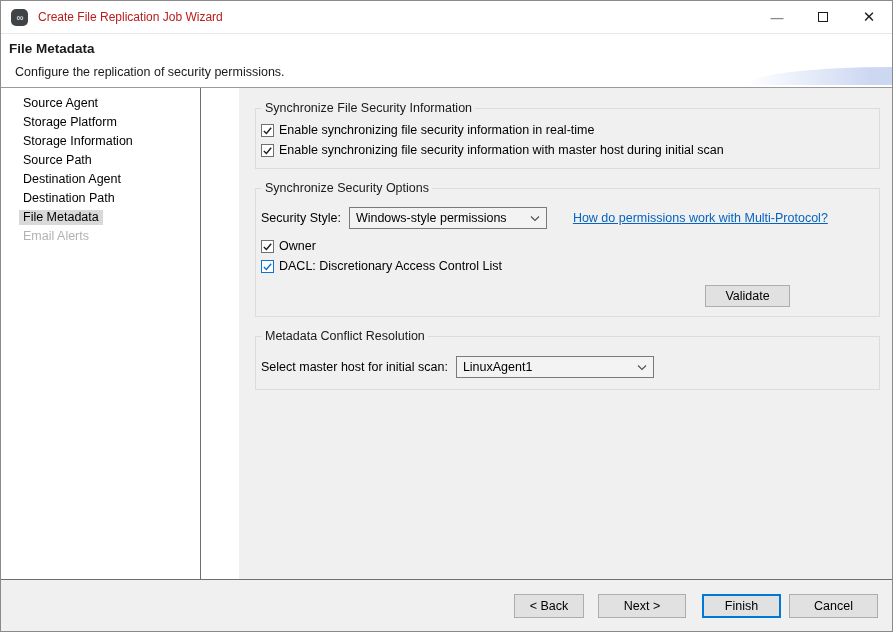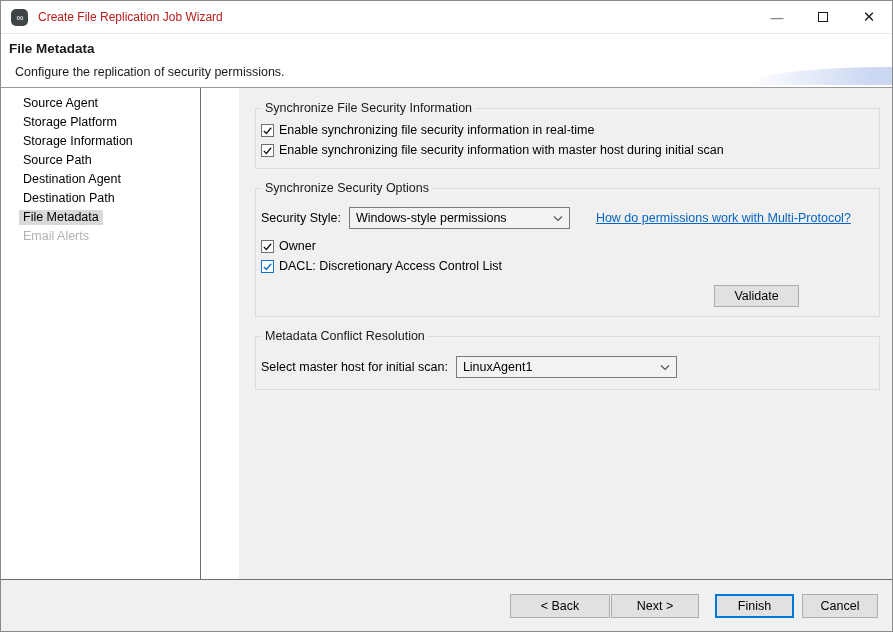--- a/index.html
+++ b/index.html
@@ -33,54 +33,54 @@
 
   
   .body { display:flex; height:491px;gap:38px; }
   .sidebar { width:200px; background:#ffffff; border-right:1px solid #6e6e6e; padding-top:8px; flex:none; }
   .side-item { width:fit-content; margin:0 0 4px 18px; padding:1px 4px; font-size:12.5px; line-height:13px; color:#000; white-space:nowrap; }
   .side-item.selected { background:#d9d9d9; }
   .side-item.disabled { color:#b3b3b3; }
 
   .content { flex:1; background:#f0f0f0; padding:13px 12px 0 16px; }
 
-  fieldset.group { border:1px solid #dcdcdc; padding:4px 8px 9px 5px; margin-bottom:12px; }
+  fieldset.group { border:1px solid #dcdcdc; padding:4px 17px 9px 5px; margin-bottom:12px; }
   fieldset.group legend { font-size:12.5px; color:#1a1a1a; padding:0 3px; margin-left:1px; }
 
   .check-row { display:flex; align-items:flex-end; margin:4px 0 6px 0; }
   .checkbox { width:13px; height:13px; flex:none; background:#ffffff; border:1px solid #707070;
     display:flex; align-items:center; justify-content:center; color:#1f1f1f; }
   .checkbox svg { display:block; }
   .checkbox.blue { border-color:#0d74ce; color:#0d74ce; }
   .check-label { margin-left:5px; font-size:12.5px; color:#000; }
 
   .style-row { display:flex; align-items:center; margin:8px 0 10px 0; }
   .field-label { font-size:12.5px; color:#000; }
-  .dropdown { width:221px; height:22px; background:#f3f3f3; border:1px solid #7a7a7a;
+  .dropdown { width:198px; height:22px; background:#f3f3f3; border:1px solid #7a7a7a;
     display:flex; align-items:center; padding:0 6px; font-size:12.5px; color:#000; }
   .dropdown .dd-text { flex:1; overflow:hidden; white-space:nowrap; }
   .dropdown svg { flex:none; }
   .dd-1 { margin-left:8px; }
   .link { margin-left:26px; font-size:12.5px; color:#0563c1; text-decoration:underline; cursor:pointer; }
 
   .validate-row { display:flex; }
   .btn { background:#e1e1e1; border:1px solid #adadad; font-size:12.5px; color:#000;
     font-family:"Liberation Sans", sans-serif; text-align:center; }
   .validate-btn { width:85px; height:22px; margin:6px 72px 0 auto; }
 
   .conflict-row { display:flex; align-items:center; margin:9px 0 2px 0; }
 
   
   .footer { height:53px; background:#f0f0f0; border-top:1px solid #6e6e6e;
     display:flex; align-items:center; justify-content:flex-end; padding-right:14px; }
   .footer .btn { height:24px; }
-  .btn-back { width:100px; margin-right:1px; }
+  .btn-back { width:70px; margin-right:14px; }
   .btn-next { width:88px; margin-right:16px; }
   .btn-finish { width:79px; border:2px solid #0078d7; margin-right:8px; }
-  .btn-cancel { width:76px; }
+  .btn-cancel { width:89px; }
 </style>
 </head>
 <body>
 
 <div class="window">
 
   <div class="titlebar">
     <div class="app-icon">∞</div>
     <div class="titlebar-text">Create File Replication Job Wizard</div>
     <div class="win-controls">

